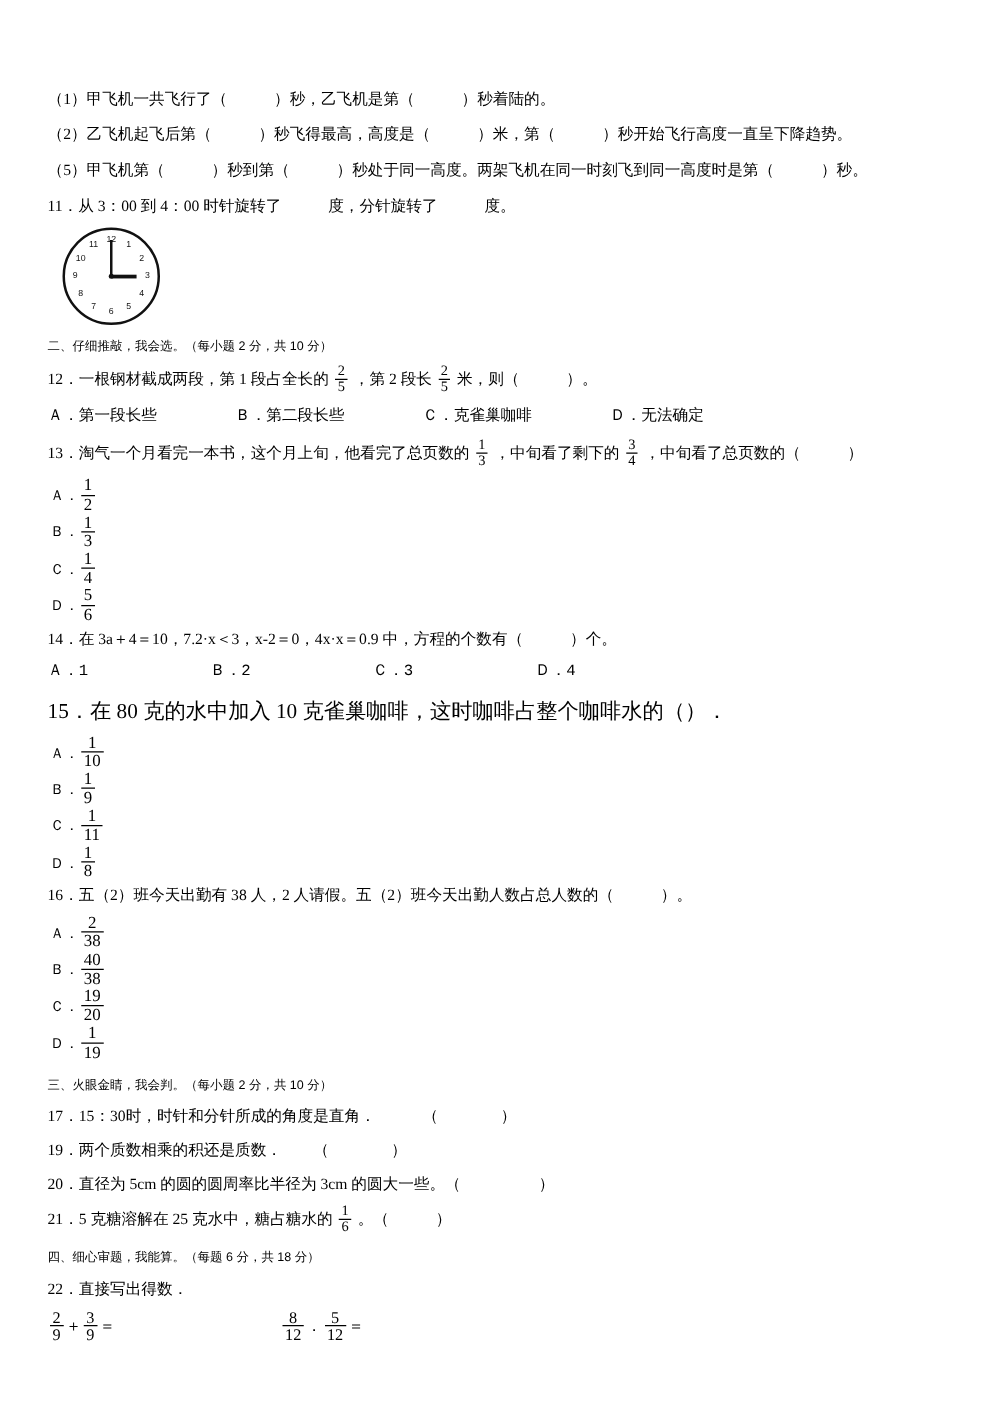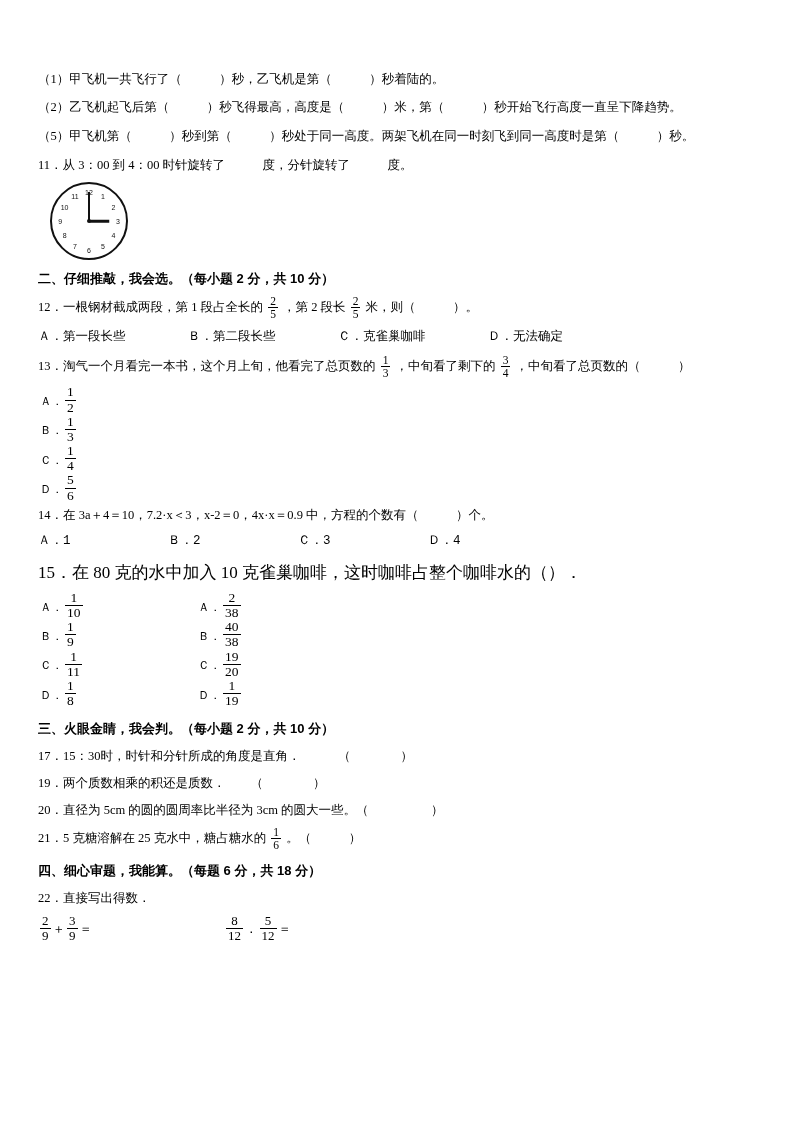--- a/index.html
+++ b/index.html
@@ -28,22 +28,22 @@
     top: 70px;
     width: 718px;
   }
   .line {
     font-size: 12.5px;
     line-height: 1.55;
     margin: 0 0 9px 0;
     white-space: nowrap;
   }
   .sec-head {
-    font-size: 13px;
-    font-weight: bold;
+    font-size: 10px;
+    font-weight: normal;
     font-family: "Liberation Sans", "DejaVu Sans", sans-serif;
     margin: 10px 0 8px 0;
   }
   .q {
     font-size: 12.5px;
     line-height: 1.6;
     margin: 0 0 7px 0;
   }
   .q-big {
     font-size: 17px;
@@ -276,20 +276,21 @@
       </span>
       <span class="opt">
         <span>Ｄ．</span>
         <span class="frac big">
           <span class="num">1</span>
           <span class="den">8</span>
         </span>
       </span>
     </div>
 
+    <div class="q">16．五（2）班今天出勤有 38 人，2 人请假。五（2）班今天出勤人数占总人数的（　　　）。</div>
     <div class="opts frac">
       <span class="opt">
         <span>Ａ．</span>
         <span class="frac big">
           <span class="num">2</span>
           <span class="den">38</span>
         </span>
       </span>
       <span class="opt">
         <span>Ｂ．</span>

